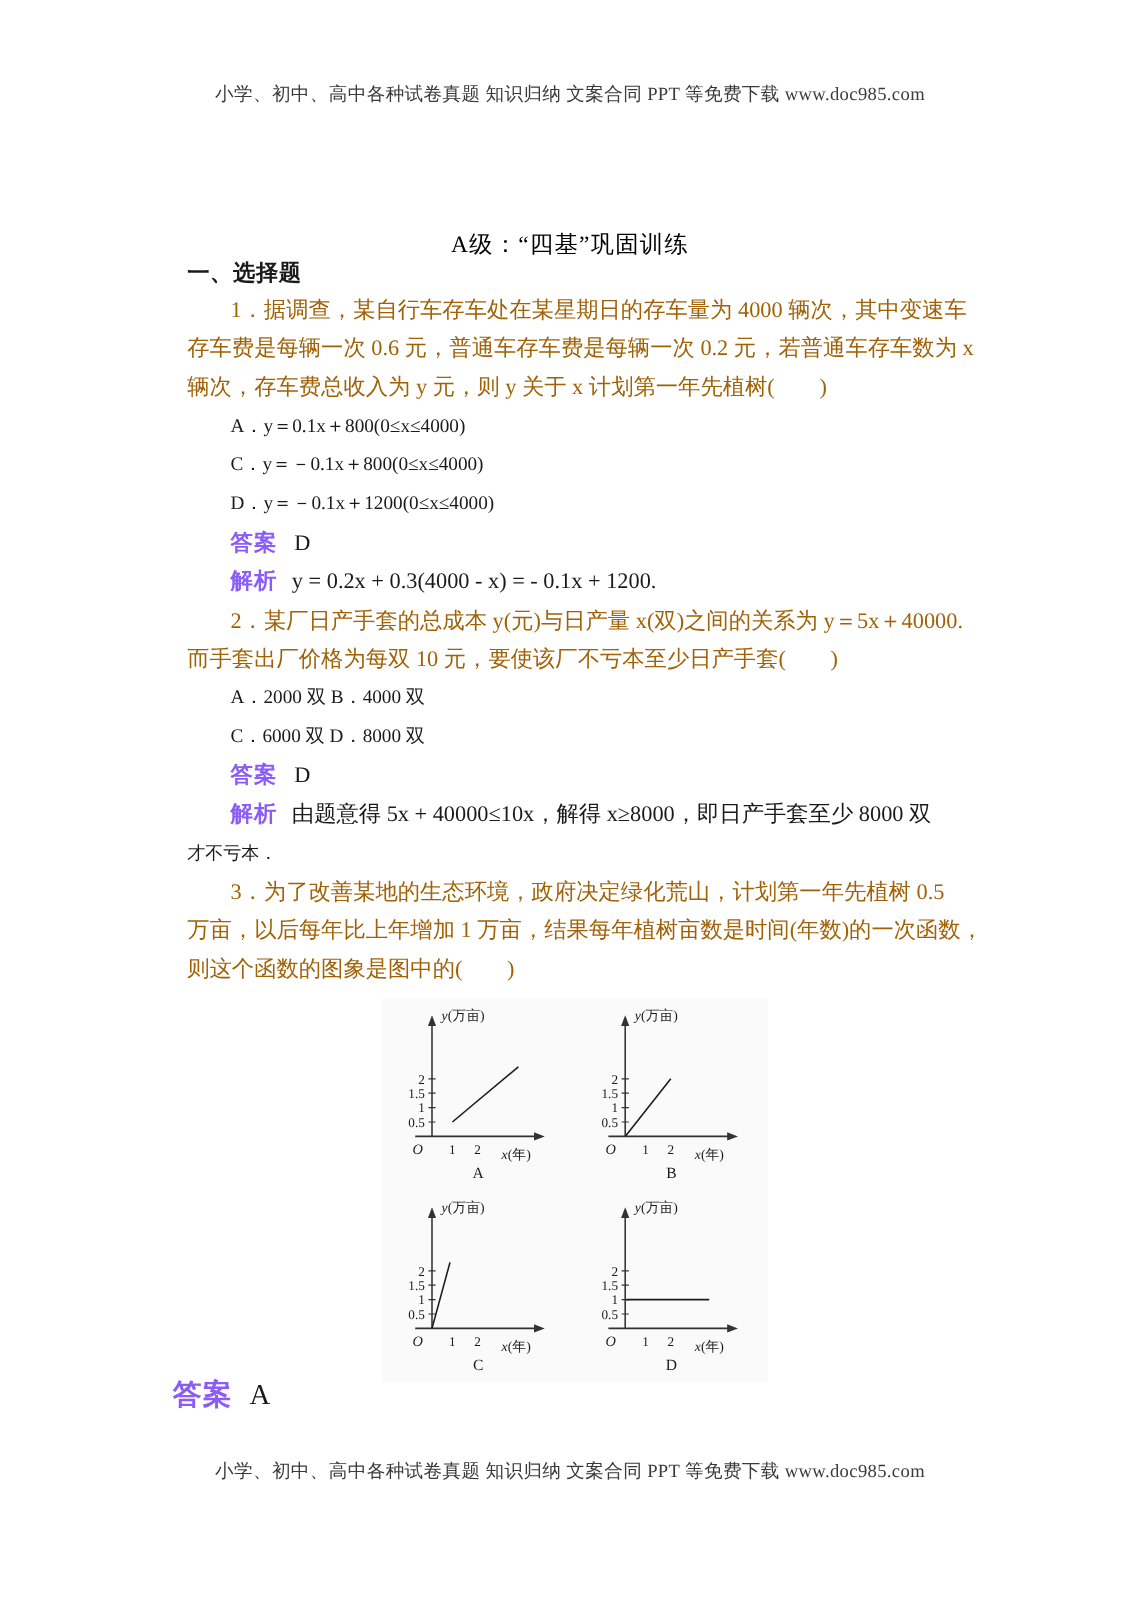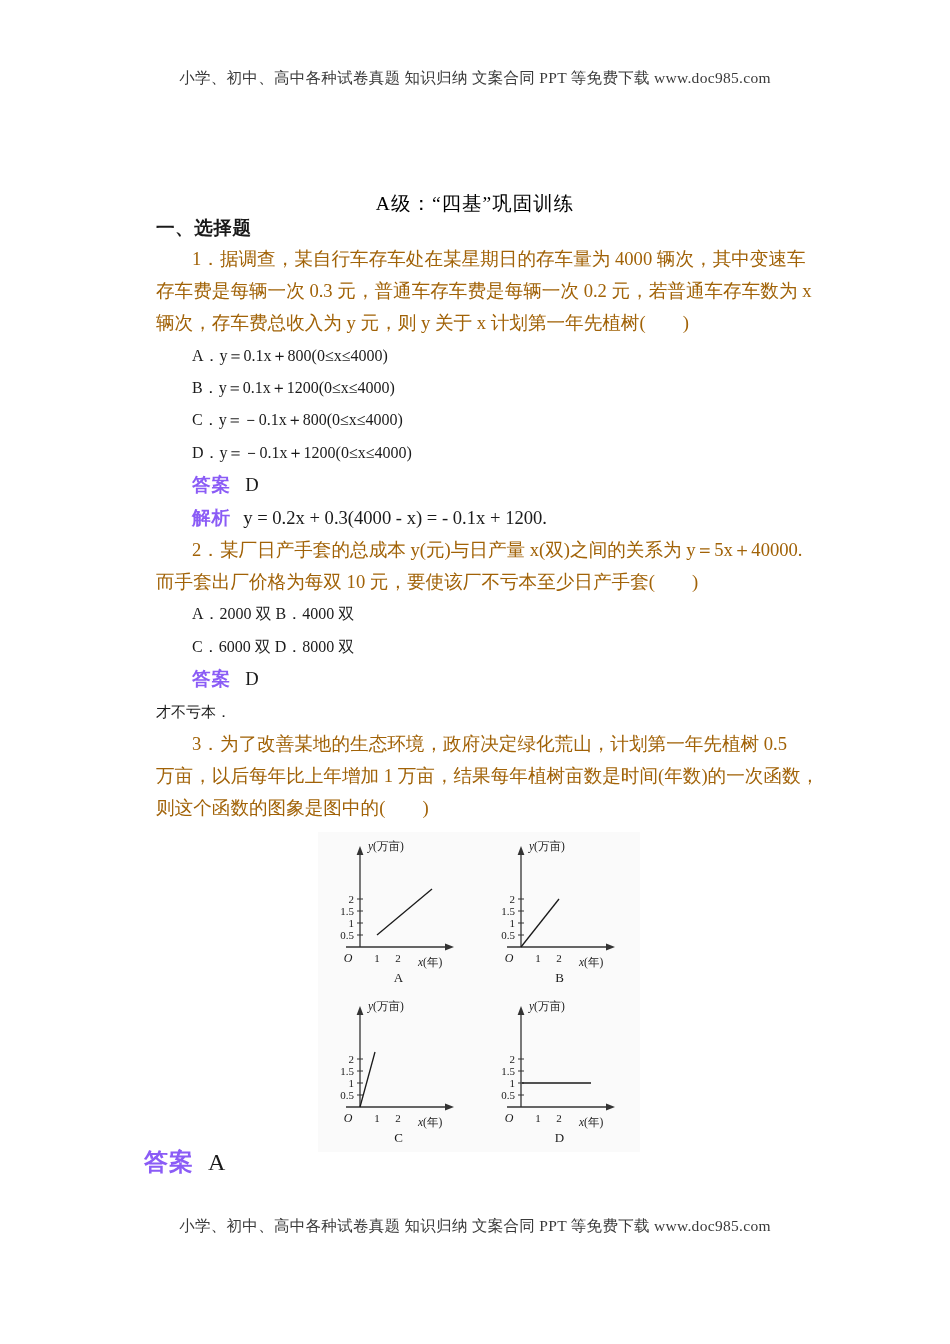--- a/index.html
+++ b/index.html
@@ -166,34 +166,34 @@
   <div class="watermark watermark-top">小学、初中、高中各种试卷真题 知识归纳 文案合同 PPT 等免费下载  www.doc985.com</div>
 
 
   <div class="level-line">A级：“四基”巩固训练</div>
 
   <div class="content">
 
     <div class="section-head">一、选择题</div>
 
     <div class="line indent">1．据调查，某自行车存车处在某星期日的存车量为 4000 辆次，其中变速车</div>
-    <div class="line">存车费是每辆一次 0.3 元，普通车存车费是每辆一次 0.2 元，若普通车存车数为 x</div>
+    <div class="line">存车费是每辆一次 0.6 元，普通车存车费是每辆一次 0.2 元，若普通车存车数为 x</div>
     <div class="line">辆次，存车费总收入为 y 元，则 y 关于 x 计划第一年先植树(　　)</div>
     <div class="opt">A．y＝0.1x＋800(0≤x≤4000)</div>
-    <div class="opt">B．y＝0.1x＋1200(0≤x≤4000)</div>
     <div class="opt">C．y＝－0.1x＋800(0≤x≤4000)</div>
     <div class="opt">D．y＝－0.1x＋1200(0≤x≤4000)</div>
     <div class="ans-row"><span class="ans-label">答案</span><span class="val">D</span></div>
     <div class="exp-row"><span class="ans-label">解析</span><span class="body">y = 0.2x + 0.3(4000 - x) =  - 0.1x + 1200.</span></div>
 
     <div class="line indent">2．某厂日产手套的总成本 y(元)与日产量 x(双)之间的关系为 y＝5x＋40000.</div>
     <div class="line">而手套出厂价格为每双 10 元，要使该厂不亏本至少日产手套(　　)</div>
     <div class="opt">A．2000 双  B．4000 双</div>
     <div class="opt">C．6000 双  D．8000 双</div>
     <div class="ans-row"><span class="ans-label">答案</span><span class="val">D</span></div>
+    <div class="exp-row"><span class="ans-label">解析</span><span class="body">由题意得 5x + 40000≤10x，解得 x≥8000，即日产手套至少 8000 双</span></div>
     <div class="exp-cont">才不亏本．</div>
 
     <div class="line indent">3．为了改善某地的生态环境，政府决定绿化荒山，计划第一年先植树 0.5</div>
     <div class="line">万亩，以后每年比上年增加 1 万亩，结果每年植树亩数是时间(年数)的一次函数，</div>
     <div class="line">则这个函数的图象是图中的(　　)</div>
 
   </div>
 
   <div class="figure-panel">
     <div class="graph-grid">

